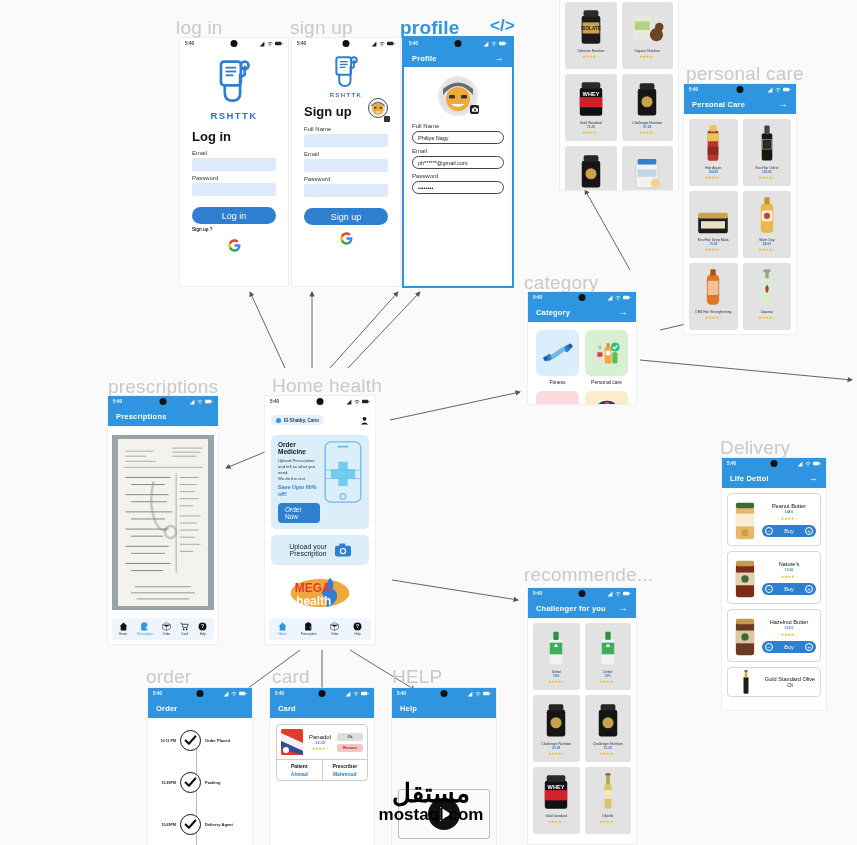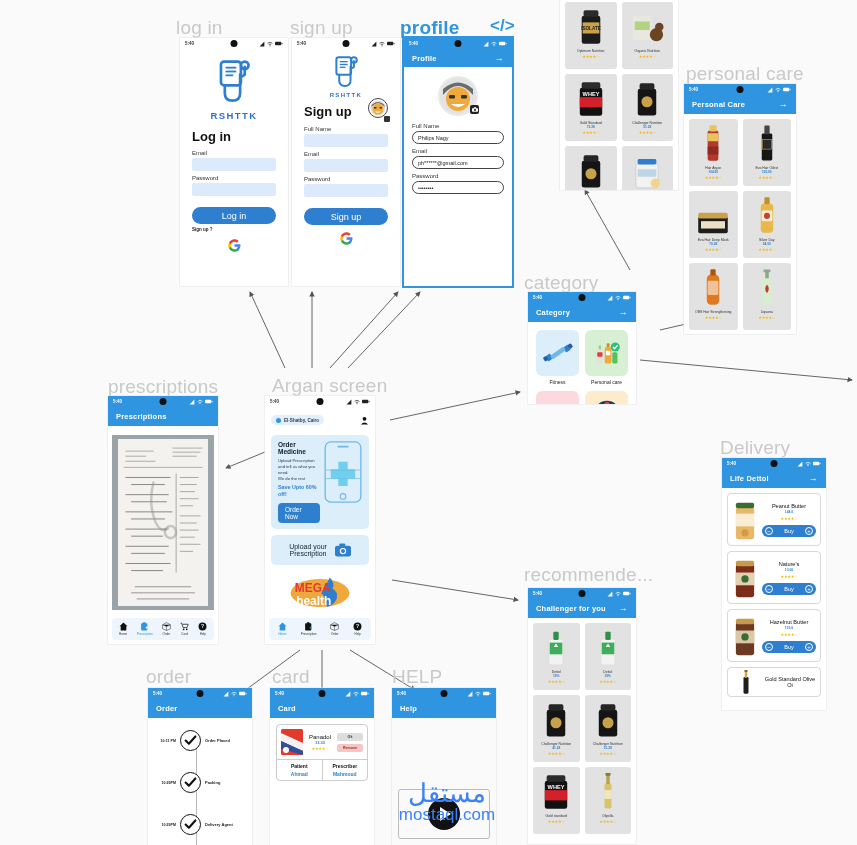--- a/index.html
+++ b/index.html
@@ -208,22 +208,22 @@
   
   .rxphoto{
     margin:9px 4px 0; height:175px; background:#9aa3a8; position:relative; overflow:hidden;
   }
   .rxpaper{
     position:absolute; left:6px; right:6px; top:4px; bottom:4px; background:#f2f0ec;
   }
 
   
   .watermark{
-    position:absolute; left:372px; top:778px; width:150px; height:60px;
-    color:#3b82f6; font-weight:400; pointer-events:none; user-select:none;
+    position:absolute; left:356px; top:778px; width:150px; height:60px;
+    color:#000000; font-weight:700; pointer-events:none; user-select:none;
   }
   .wm-ar{ font-size:26px; text-align:center; letter-spacing:1px; }
   .wm-en{ font-size:17px; text-align:center; margin-top:-4px; }
 
   
   .arrows{ position:absolute; inset:0; pointer-events:none; }
 
   .code-ico{ position:absolute; color:#2f95e0; font-size:17px; font-weight:700; }
 </style>
 </head>
@@ -251,21 +251,21 @@
       <path d="M300,650 L232,700"></path>
       <path d="M322,650 L322,700"></path>
       <path d="M350,650 L415,690"></path>
     </g>
   </svg>
 
   <div class="caption" style="left:176px; top:17px;">log in</div>
   <div class="caption" style="left:290px; top:17px;">sign up</div>
   <div class="caption sel" style="left:400px; top:17px;">profile</div>
   <div class="code-ico" style="left:490px; top:16px;">&lt;/&gt;</div>
-  <div class="caption" style="left:272px; top:375px;">Argan screen</div>
+  <div class="caption" style="left:272px; top:375px;">Home health</div>
   <div class="caption" style="left:108px; top:376px;">prescriptions</div>
   <div class="caption" style="left:524px; top:272px;">category</div>
   <div class="caption" style="left:686px; top:63px;">personal care</div>
   <div class="caption" style="left:524px; top:564px;">recommende...</div>
   <div class="caption" style="left:720px; top:437px;">Delivery</div>
   <div class="caption" style="left:146px; top:666px;">order</div>
   <div class="caption" style="left:272px; top:666px;">card</div>
   <div class="caption" style="left:392px; top:666px;">HELP</div>
 
   <div class="phone" style="left:180px; top:38px; width:108px; height:248px;">

